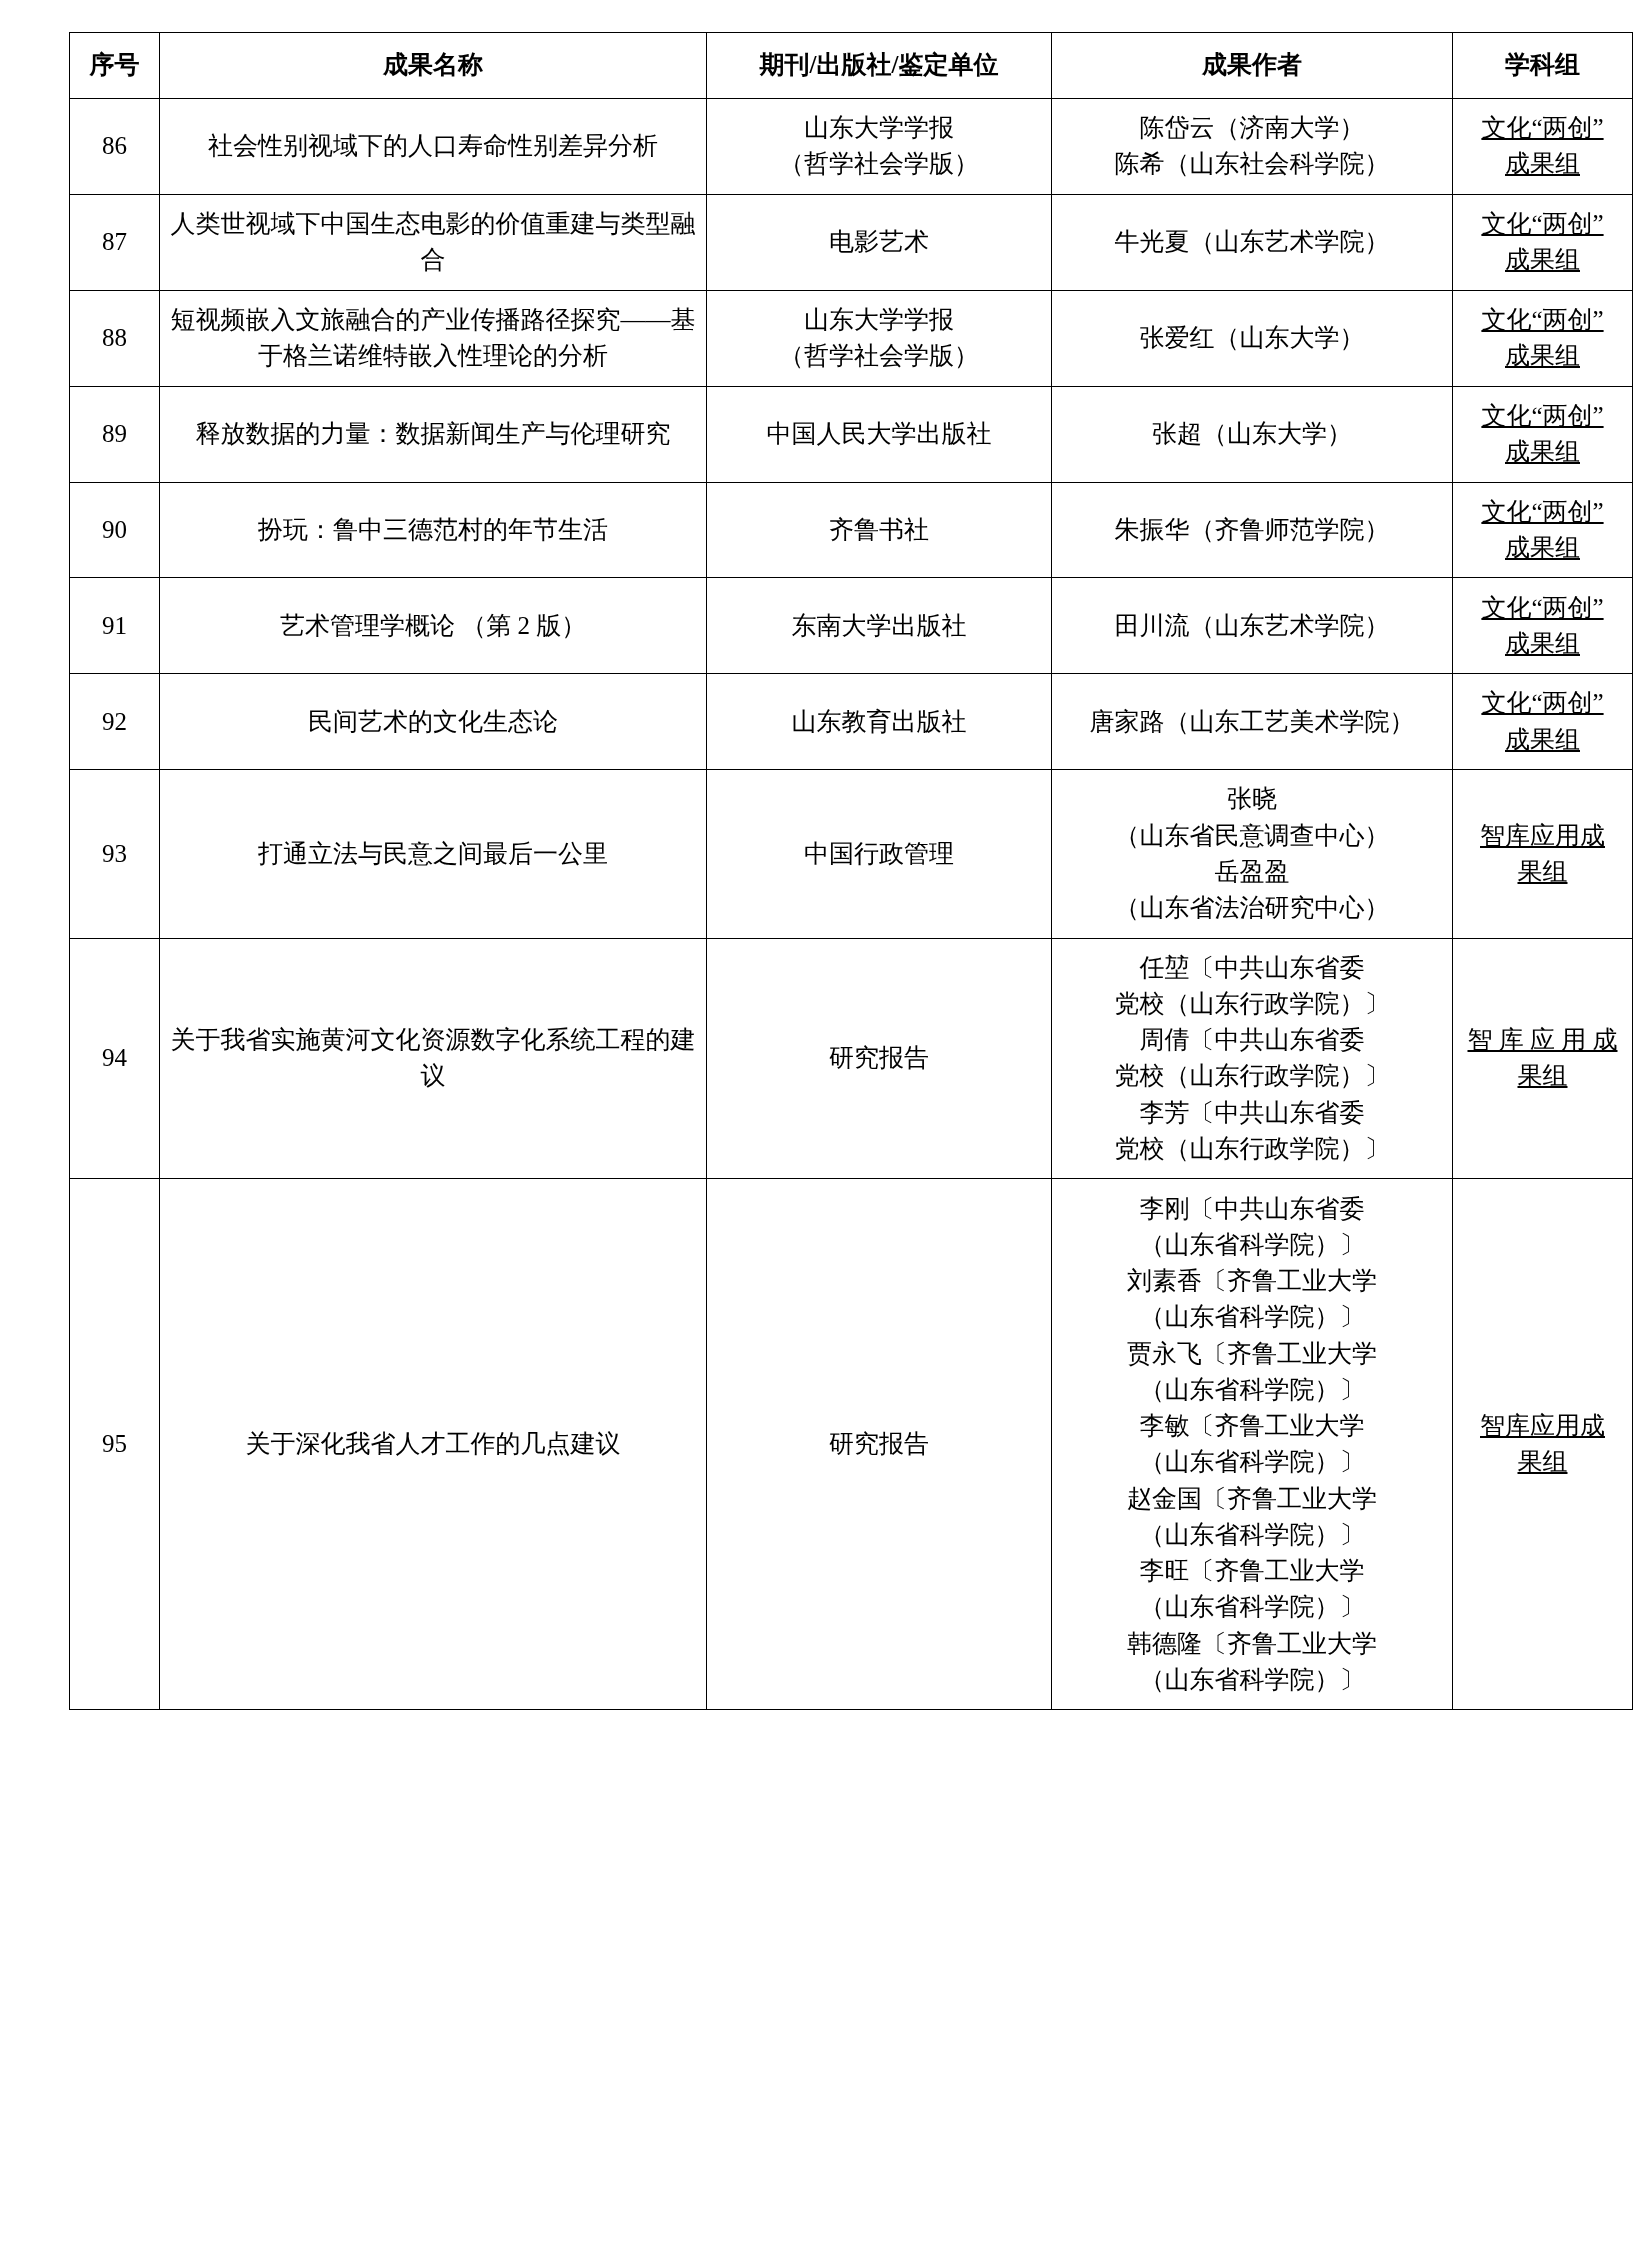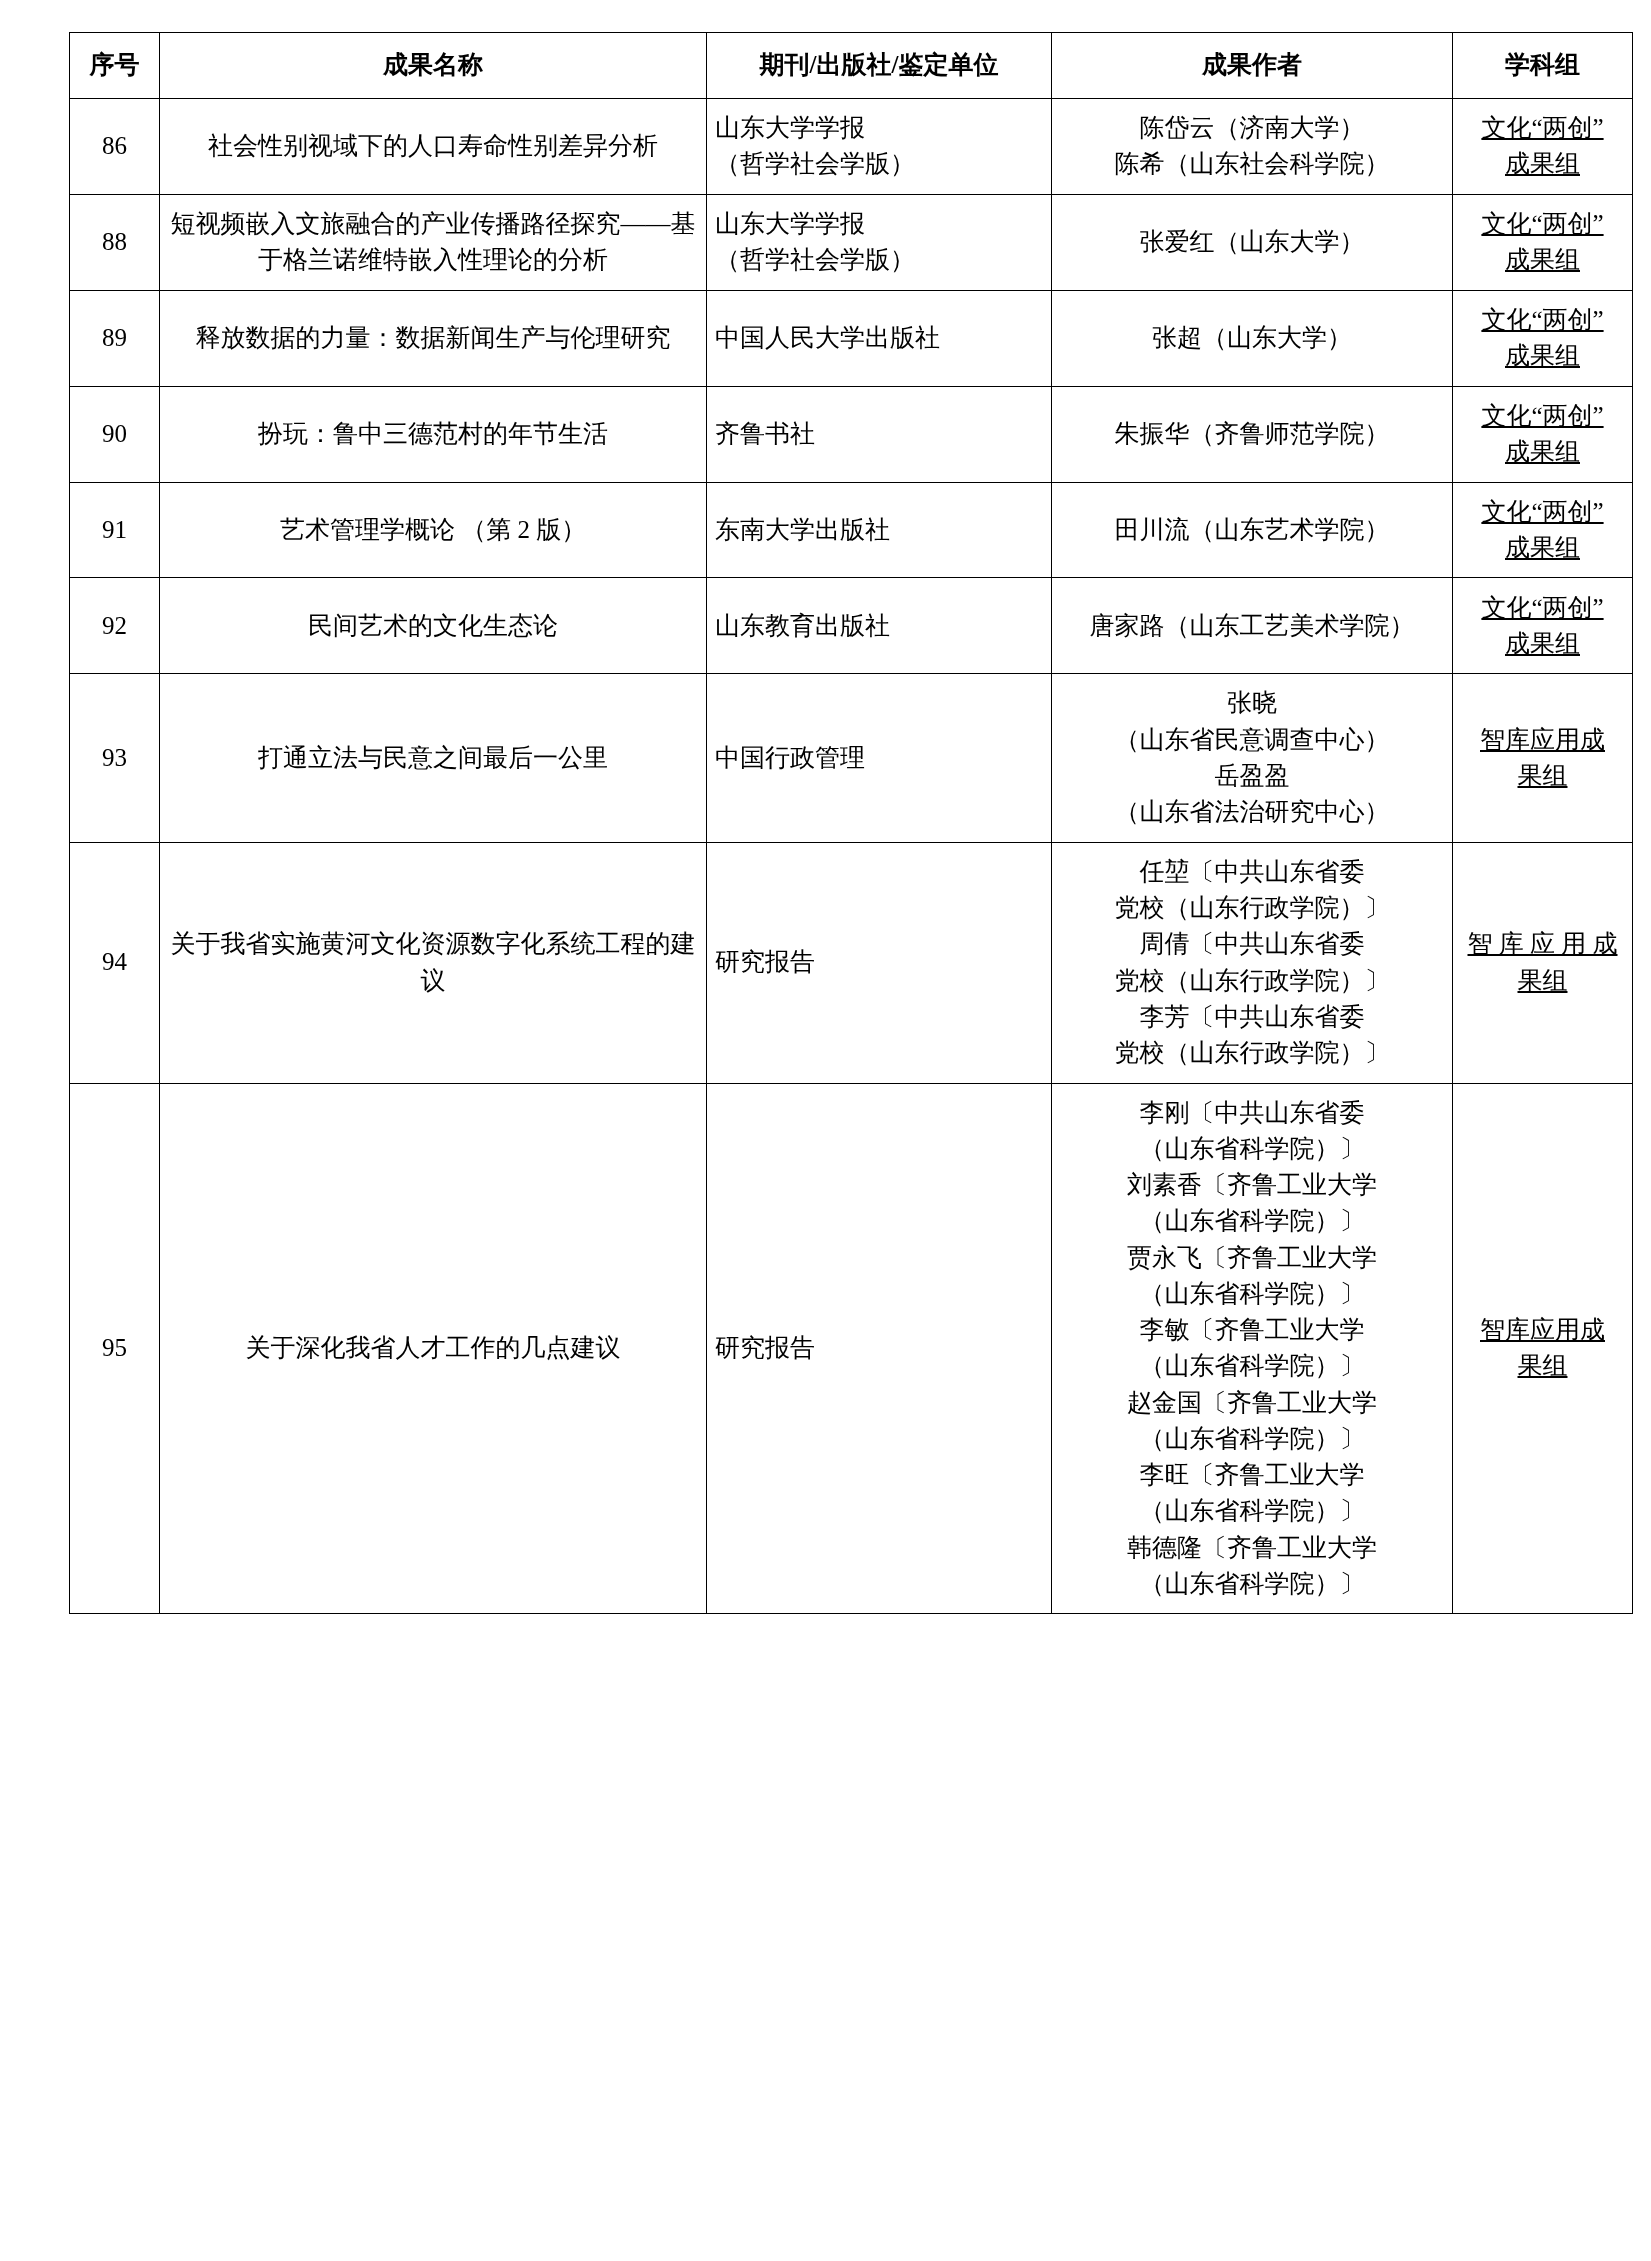--- a/index.html
+++ b/index.html
@@ -50,21 +50,21 @@
   td.num {
     text-align: center;
     margin-top: 17px;
   }
   td.title {
     text-align: center;
     padding-left: 19px;
     padding-right: 14.4px;
   }
   td.source {
-    text-align: left;
+    text-align: center;
     font-family: Liberation Serif, serif;
   }
   td.author {
     text-align: center;
   }
   td.group {
     text-align: center;
     text-decoration: underline;
   }
   .line {
@@ -108,20 +108,34 @@
           <td class="author">
             <span class="line">陈岱云（济南大学）</span>
             <span class="line">陈希（山东社会科学院）</span>
           </td>
           <td class="group">
             <span class="line">文化“两创”</span>
             <span class="line">成果组</span>
           </td>
         </tr>
         <tr>
+          <td class="num">87</td>
+          <td class="title">人类世视域下中国生态电影的价值重建与类型融合</td>
+          <td class="source">
+            <span class="line">电影艺术</span>
+          </td>
+          <td class="author">
+            <span class="line">牛光夏（山东艺术学院）</span>
+          </td>
+          <td class="group">
+            <span class="line">文化“两创”</span>
+            <span class="line">成果组</span>
+          </td>
+        </tr>
+        <tr>
           <td class="num">88</td>
           <td class="title">短视频嵌入文旅融合的产业传播路径探究——基于格兰诺维特嵌入性理论的分析</td>
           <td class="source">
             <span class="line">山东大学学报</span>
             <span class="line">（哲学社会学版）</span>
           </td>
           <td class="author">
             <span class="line">张爱红（山东大学）</span>
           </td>
           <td class="group">

